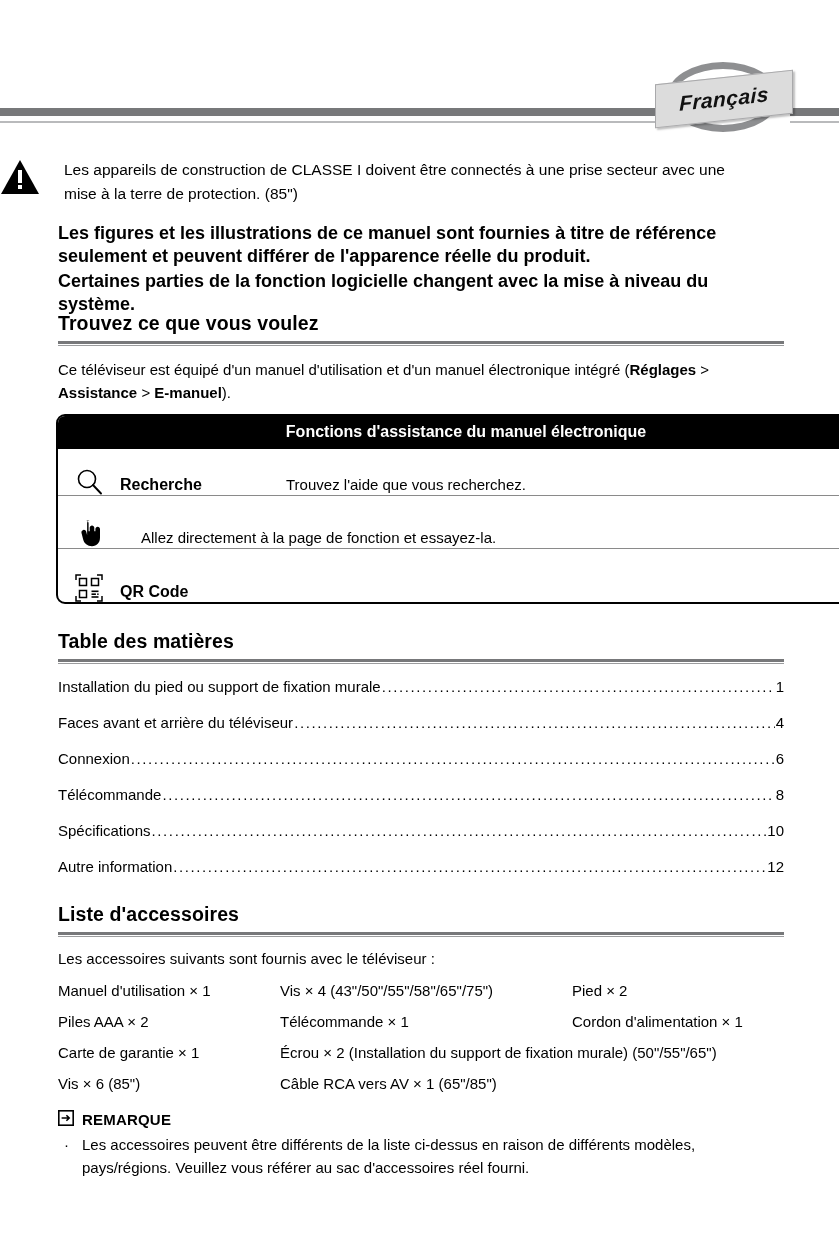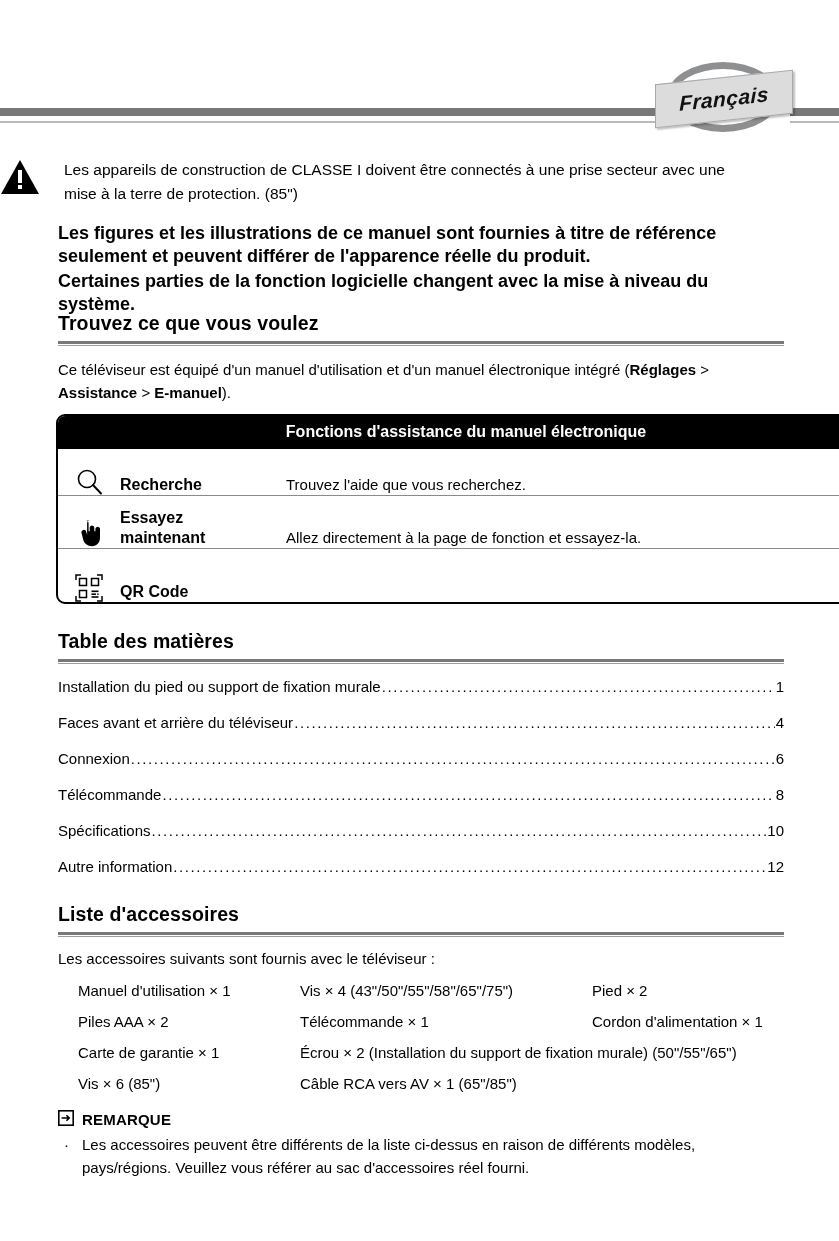--- a/index.html
+++ b/index.html
@@ -228,21 +228,20 @@
   .acc-intro {
     font-size: 15px;
     margin-top: 13px;
   }
   .acc-grid { margin-top: 8px; }
   .acc-row {
     display: flex;
     font-size: 15px;
     height: 31px;
     align-items: center;
-    margin-left: 20px;
   }
   .acc-c1 { flex: 0 0 222px; }
   .acc-c2 { flex: 0 0 292px; }
   .acc-c3 { flex: 1 1 auto; }
   .acc-wide { flex: 1 1 auto; }
 
   
   .remark { position: absolute; left: 58px; top: 1110px; width: 726px; }
   .remark-head {
     display: flex;
@@ -312,21 +311,20 @@
     <div class="ft-sep"></div>
     <div class="ft-desc">Trouvez l'aide que vous recherchez.</div>
   </div>
 
   <div class="ft-row r2">
     <div class="ft-icon">
       <svg width="27" height="30" viewBox="0 0 27 30" aria-hidden="true">
         <path d="M10 2.5c1.5 0 2.6 1.2 2.6 2.7v8.1h1.1V9.7c0-1.3 1-2.3 2.3-2.3s2.3 1 2.3 2.3v3.6h1.1v-2.2c0-1.3 1-2.3 2.3-2.3s2.3 1 2.3 2.3v8.6c0 4.9-3.2 8.5-8 8.5-4.5 0-7.9-2.6-8.9-6.9l-1.6-6.4c-.35-1.4.5-2.7 1.85-3 1.3-.3 2.55.5 2.9 1.85l.85 3.3V5.2c0-1.5 1.1-2.7 2.5-2.7z" fill="#000000"></path>
       </svg>
     </div>
-    <div class="ft-label">Essayez maintenant</div>
     <div class="ft-sep"></div>
     <div class="ft-desc">Allez directement à la page de fonction et essayez-la.</div>
   </div>
 
   <div class="ft-row r3">
     <div class="ft-icon">
       <svg width="28" height="28" viewBox="0 0 28 28" aria-hidden="true">
         <g fill="none" stroke="#000" stroke-width="1.5">
           <polyline points="1,6 1,1 6,1"></polyline>
           <polyline points="22,1 27,1 27,6"></polyline>

